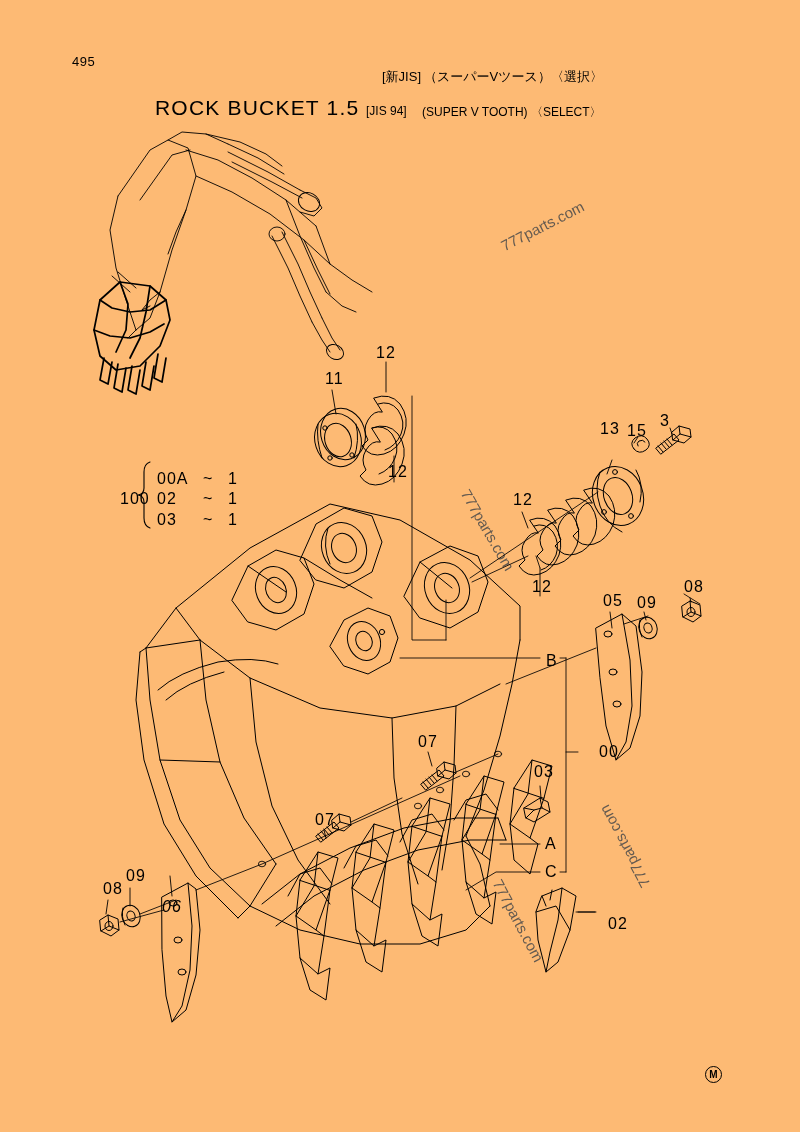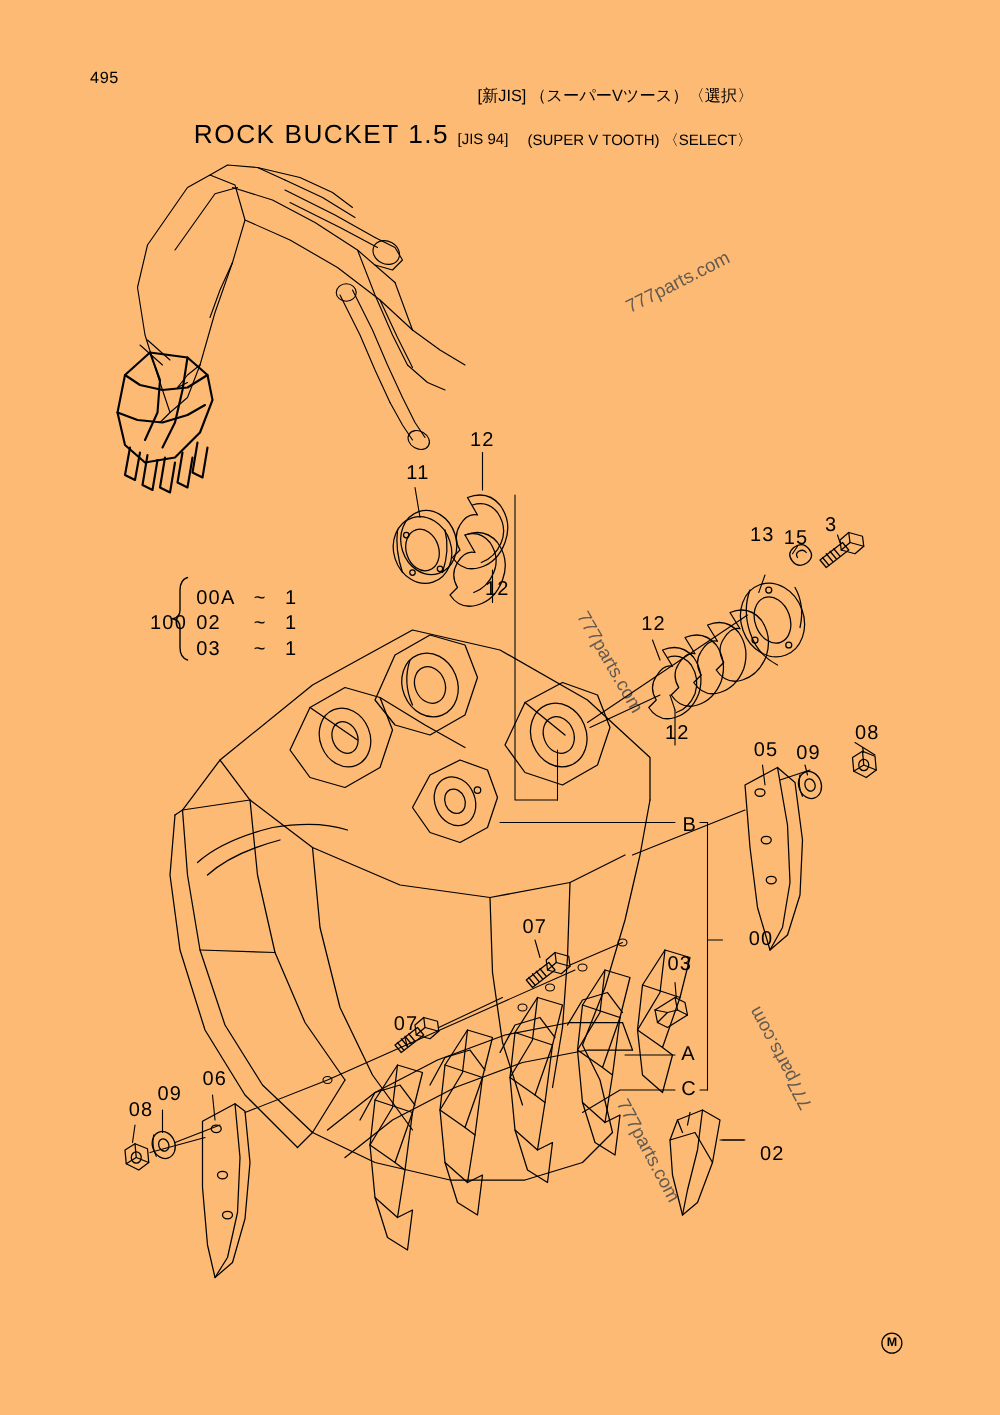--- a/index.html
+++ b/index.html
@@ -62,21 +62,21 @@
   <div class="txt callout" style="left:513px;top:491px;">12</div>
   <div class="txt callout" style="left:532px;top:578px;">12</div>
   <div class="txt callout" style="left:600px;top:420px;">13</div>
   <div class="txt callout" style="left:660px;top:412px;">3</div>
   <div class="txt callout" style="left:627px;top:422px;">15</div>
   <div class="txt callout" style="left:603px;top:592px;">05</div>
   <div class="txt callout" style="left:684px;top:578px;">08</div>
   <div class="txt callout" style="left:637px;top:594px;">09</div>
   <div class="txt callout" style="left:103px;top:880px;">08</div>
   <div class="txt callout" style="left:126px;top:867px;">09</div>
-  <div class="txt callout" style="left:162px;top:855px;">06</div>
+  <div class="txt callout" style="left:162px;top:898px;font-style:italic;">06</div>
   <div class="txt callout" style="left:418px;top:733px;">07</div>
   <div class="txt callout" style="left:315px;top:811px;">07</div>
   <div class="txt callout" style="left:534px;top:763px;">03</div>
   <div class="txt callout" style="left:608px;top:915px;">02</div>
   <div class="txt callout" style="left:545px;top:835px;">A</div>
   <div class="txt callout" style="left:546px;top:652px;">B</div>
   <div class="txt callout" style="left:545px;top:863px;">C</div>
   <div class="txt callout" style="left:571px;top:743px;margin-left:28px;">00</div>
 
   <div class="wm" style="left:502px;top:238px;transform:rotate(-27deg);transform-origin:0 50%;">777parts.com</div>

